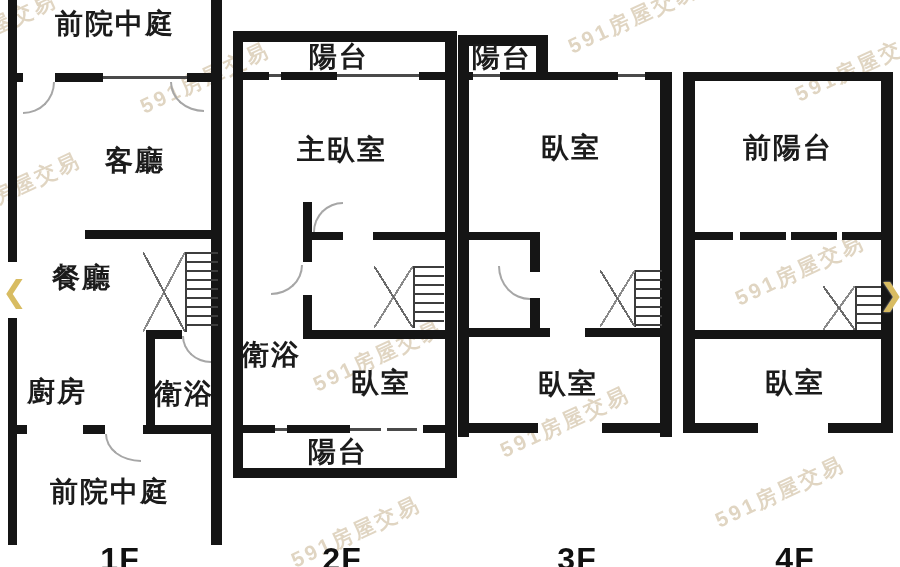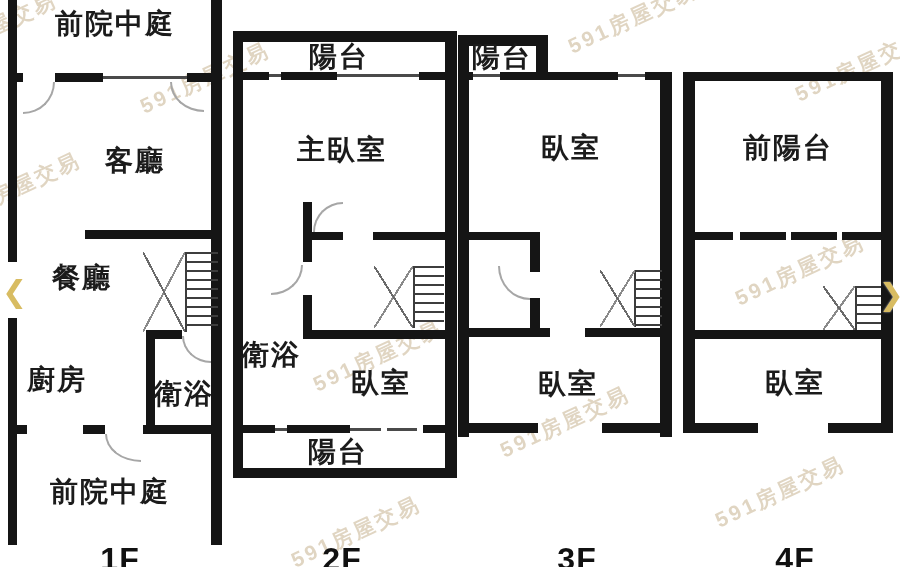--- a/index.html
+++ b/index.html
@@ -71,21 +71,21 @@
     <span class="arc bl" style="left:170px;top:82px;width:34px;height:30px"></span>
     <span class="arc bl" style="left:182px;top:336px;width:29px;height:27px"></span>
     <span class="arc bl" style="left:105px;top:434px;width:36px;height:28px"></span>
     <div class="stairs" style="left:143px;top:252px;width:75px;height:80px">
       <span class="treads"></span>
       <span class="diag"></span>
     </div>
     <span class="rlabel" style="left:115px;top:24px">前院中庭</span>
     <span class="rlabel" style="left:135px;top:161px">客廳</span>
     <span class="rlabel" style="left:82px;top:278px">餐廳</span>
-    <span class="rlabel" style="left:57px;top:380px">廚房</span>
+    <span class="rlabel" style="left:57px;top:392px">廚房</span>
     <span class="rlabel" style="left:184px;top:394px">衛浴</span>
     <span class="rlabel" style="left:110px;top:492px">前院中庭</span>
     <span class="flabel" style="left:120px;top:559px">1F</span>
   </div>
 
   <div>
     <span class="w" style="left:233px;top:31px;width:224px;height:11px"></span>
     <span class="w" style="left:233px;top:31px;width:10px;height:447px"></span>
     <span class="w" style="left:445px;top:31px;width:12px;height:447px"></span>
     <span class="w" style="left:243px;top:72px;width:26px;height:8px"></span>

